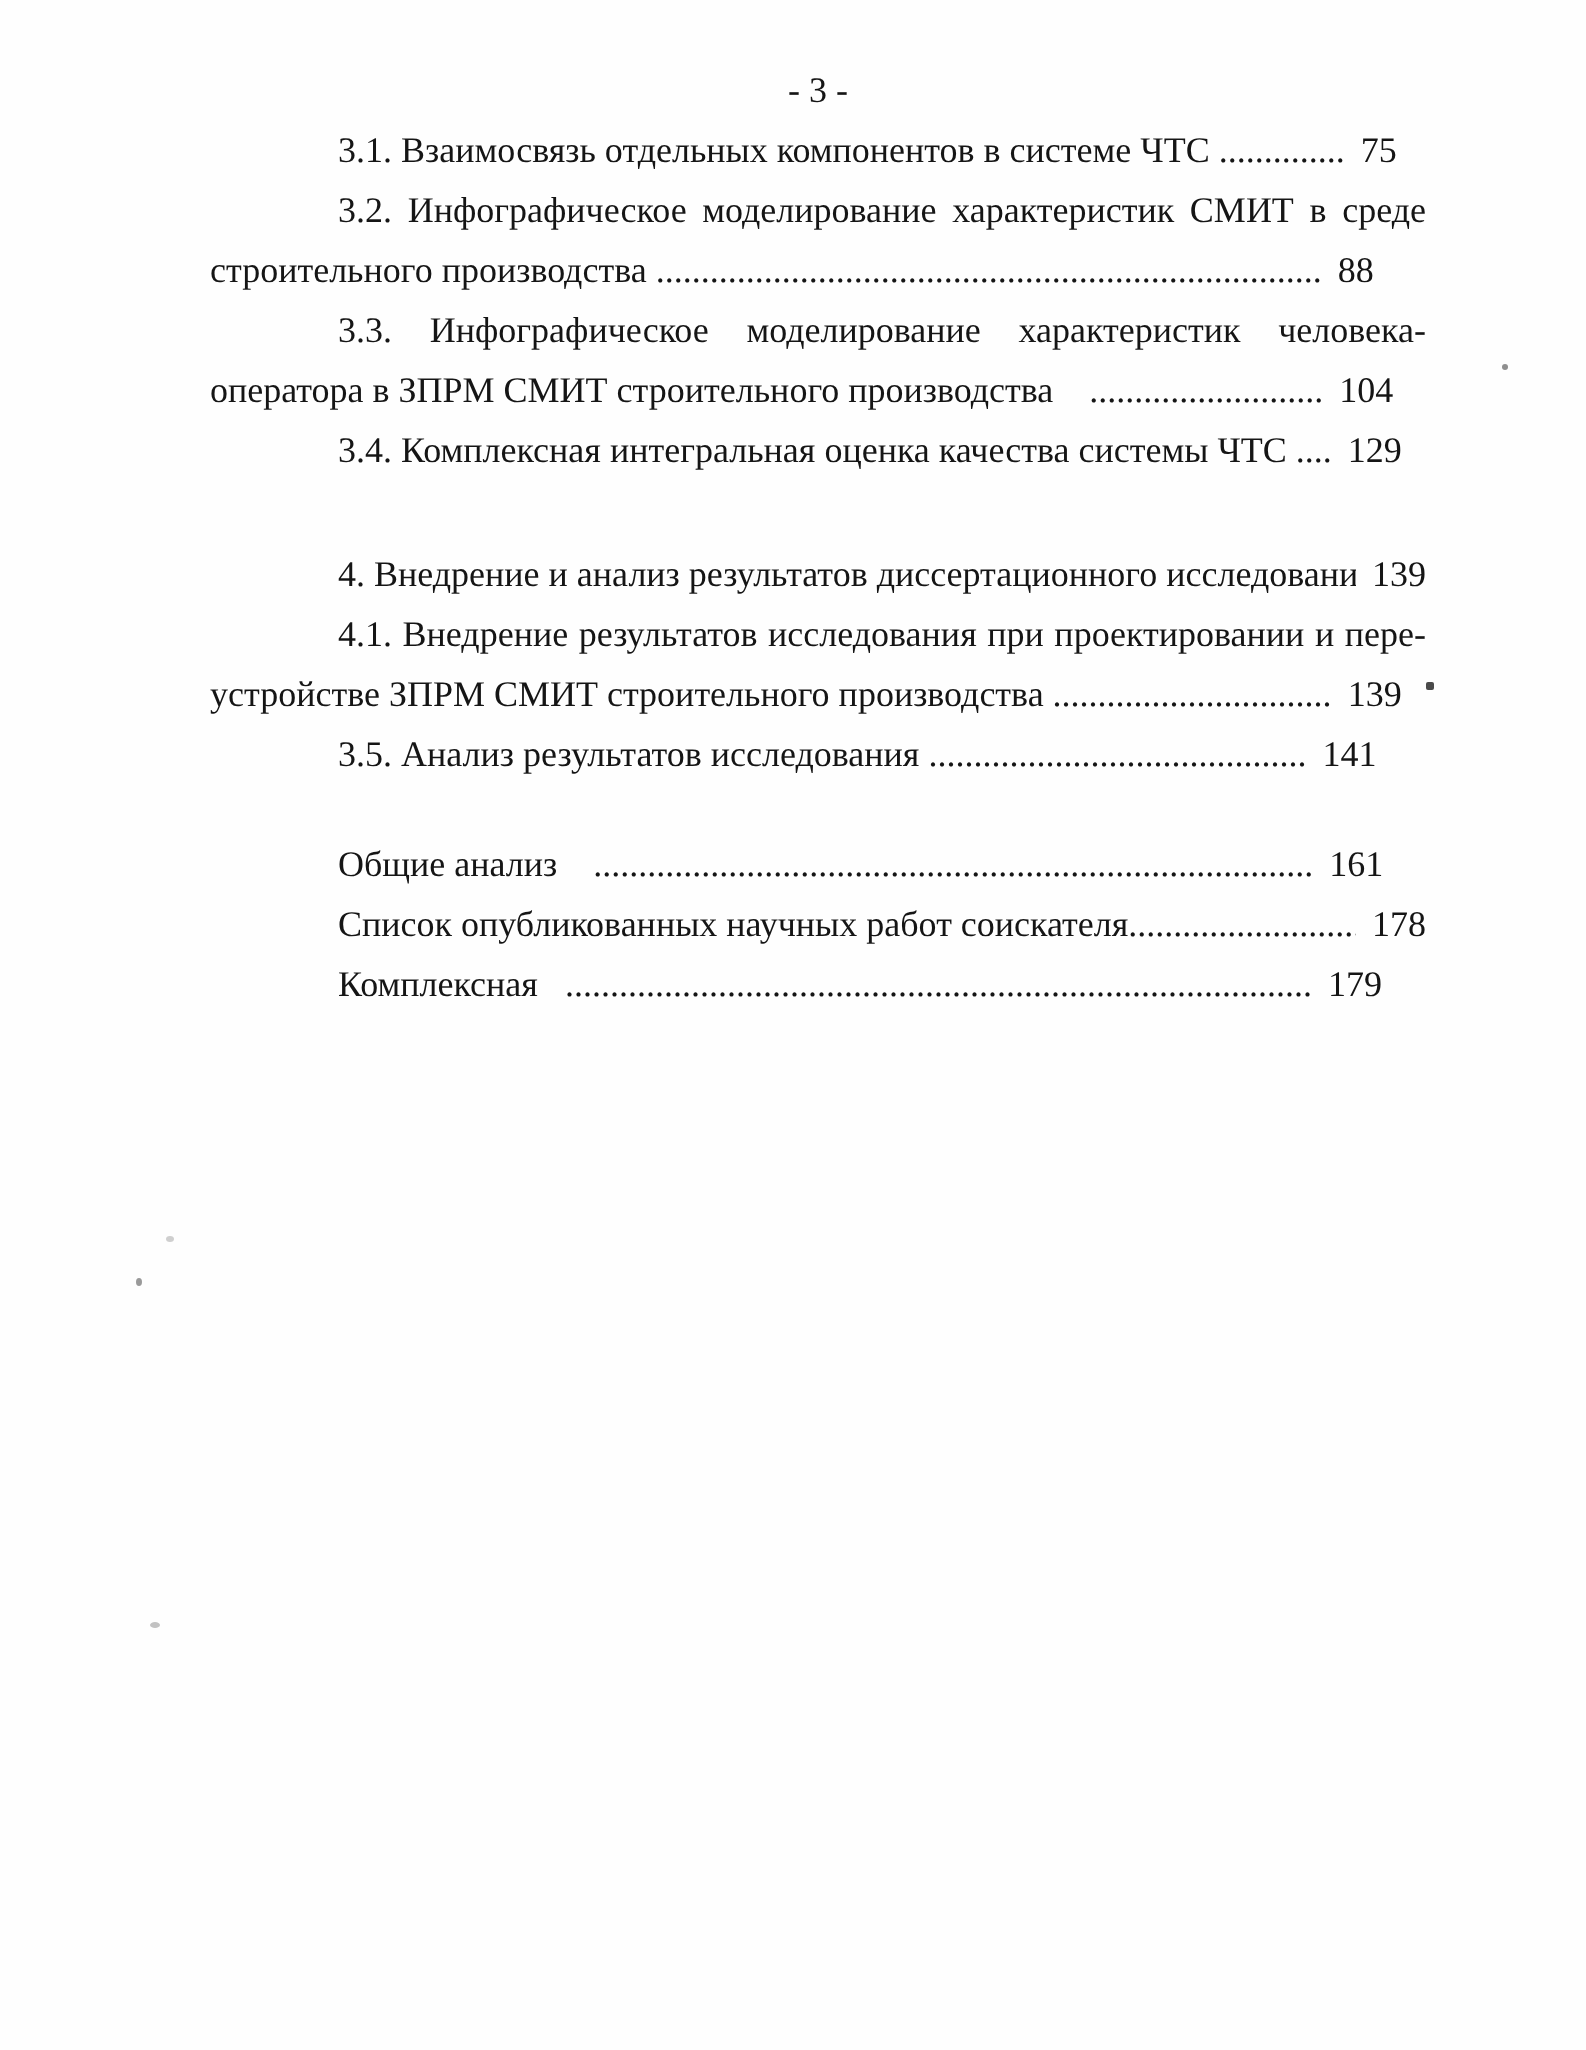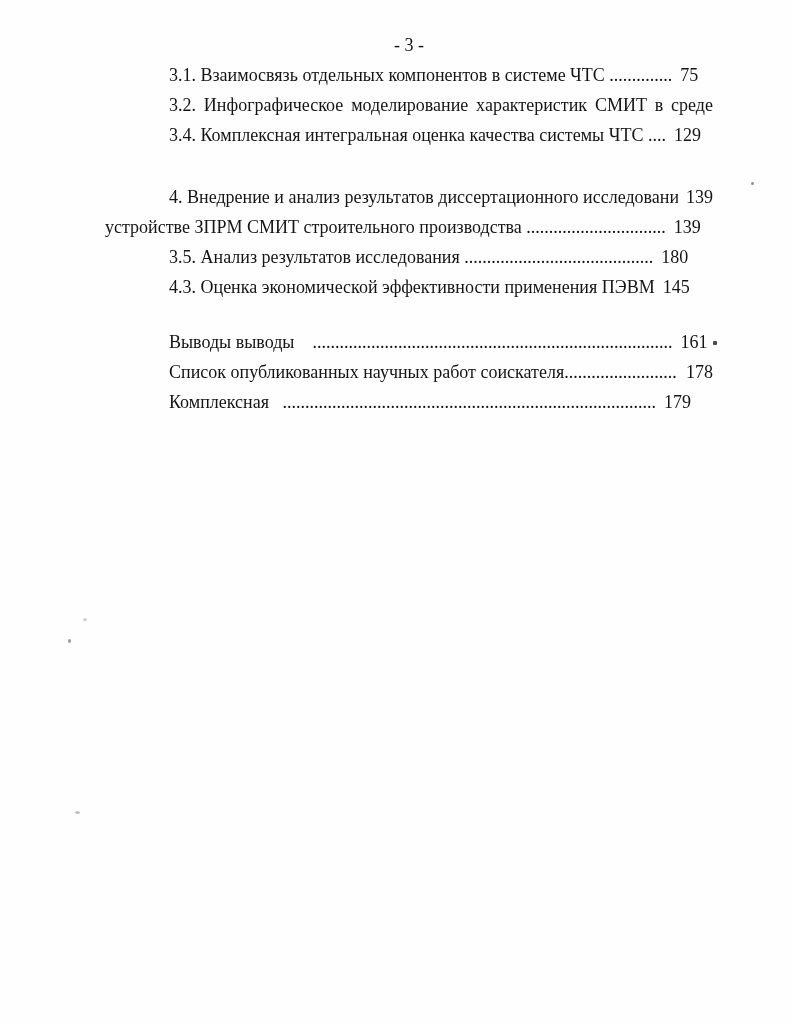--- a/index.html
+++ b/index.html
@@ -78,52 +78,62 @@
 
     <div class="line flexrow ind">
       <span class="t">3.1. Взаимосвязь отдельных компонентов в системе ЧТС ..............</span>
       <span class="pg">75</span>
     </div>
 
     <div class="line just ind">
       <span>3.2. Инфографическое моделирование характеристик СМИТ в среде</span>
     </div>
 
+    <div class="line flexrow">
+      <span class="t">строительного производства ..........................................................................</span>
+      <span class="pg">88</span>
+    </div>
 
+    <div class="line just ind">
+      <span>3.3. Инфографическое моделирование характеристик человека-</span>
+    </div>
 
+    <div class="line flexrow">
+      <span class="t">оператора в ЗПРМ СМИТ строительного производства    ..........................</span>
+      <span class="pg">104</span>
+    </div>
 
     <div class="line flexrow ind">
       <span class="t">3.4. Комплексная интегральная оценка качества системы ЧТС ....</span>
       <span class="pg">129</span>
     </div>
 
 
     <div class="line flexrow ind gap-lg">
       <span class="t">4. Внедрение и анализ результатов диссертационного исследования</span>
       <span class="pg">139</span>
     </div>
 
+    <div class="line just ind">
+      <span>4.1. Внедрение результатов исследования при проектировании и пере-</span>
+    </div>
 
     <div class="line flexrow">
       <span class="t">устройстве ЗПРМ СМИТ строительного производства ...............................</span>
       <span class="pg">139</span>
     </div>
 
     <div class="line flexrow ind">
       <span class="t">3.5. Анализ результатов исследования ..........................................</span>
-      <span class="pg">180</span>
+      <span class="pg">141</span>
     </div>
 
-    <div class="line flexrow ind">
-      <span class="t">4.3. Оценка экономической эффективности применения ПЭВМ</span>
-      <span class="pg">145</span>
-    </div>
 
     <div class="line flexrow ind gap-md">
-      <span class="t">Выводы выводы    ................................................................................</span>
+      <span class="t">Общие анализ    ................................................................................</span>
       <span class="pg">161</span>
     </div>
 
 
     <div class="line flexrow ind">
       <span class="t">Список опубликованных научных работ соискателя..............................</span>
       <span class="pg">178</span>
     </div>
 
     <div class="line flexrow ind">

